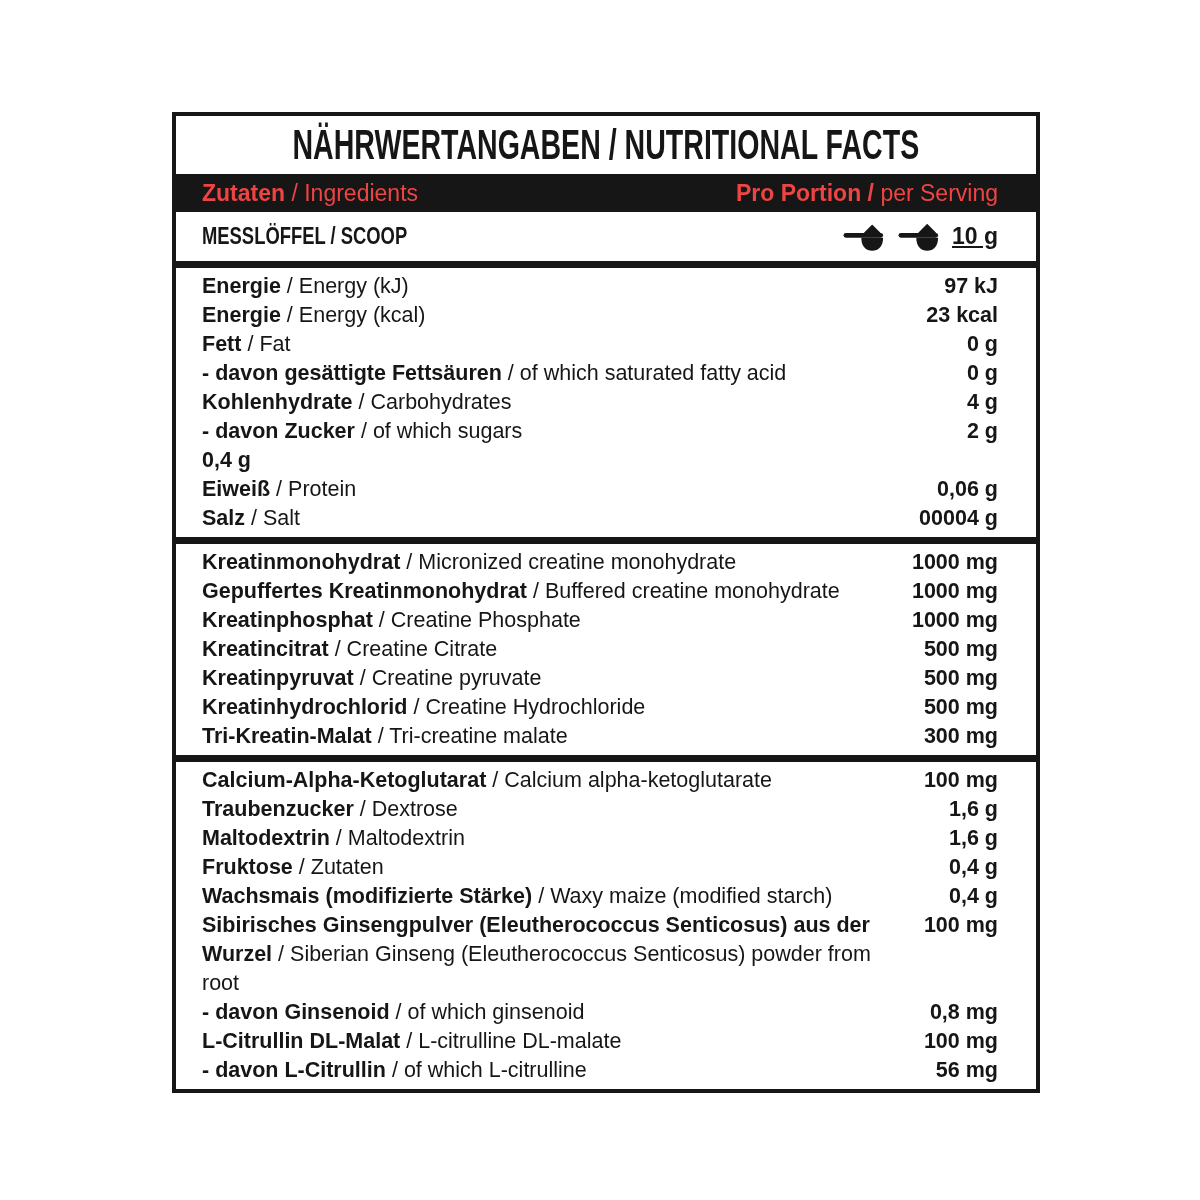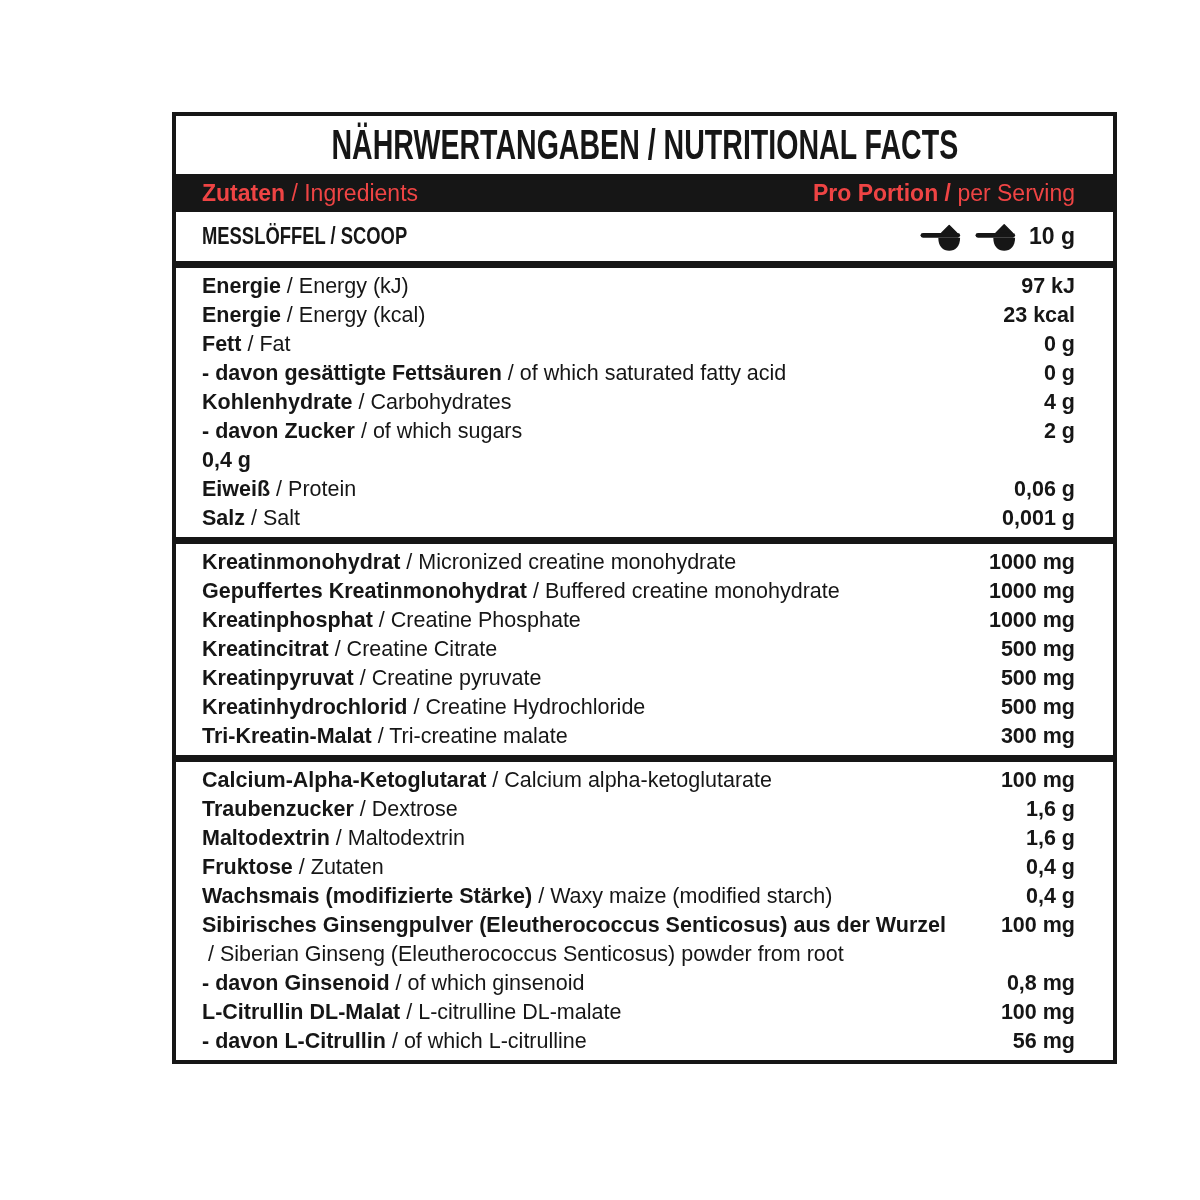--- a/index.html
+++ b/index.html
@@ -4,21 +4,21 @@
 <style>
   html,body{margin:0;padding:0;}
   body{
     width:1200px;height:1200px;position:relative;
     background:#ffffff;
     font-family:"Liberation Sans","DejaVu Sans",sans-serif;
     color:#161616;
     overflow:hidden;
   }
   .label-box{
-    position:absolute;left:172px;top:112px;width:945px;
+    position:absolute;left:172px;top:112px;width:868px;
     border:4px solid #161616;background:#ffffff;box-sizing:border-box;
   }
   .title-row{
     height:58px;display:flex;align-items:center;justify-content:center;
   }
   .title-text{
     font-weight:bold;font-size:42px;letter-spacing:0px;white-space:nowrap;
     display:inline-block;transform:scaleX(0.68);transform-origin:center center;
   }
   .header-bar{
@@ -31,21 +31,21 @@
   .sep-sp{white-space:pre;}
   .scoop-row{
     height:49px;display:flex;align-items:center;justify-content:space-between;
     padding:0 38px 0 26px;
     gap:16px;
   }
   .scoop-label{
     font-weight:bold;font-size:23px;display:inline-block;
     transform:scaleX(0.8);transform-origin:left center;white-space:nowrap;
   }
-  .scoop-right{display:flex;align-items:center;}
+  .scoop-right{display:flex;align-items:center;text-decoration:underline;}
   .scoop-right svg{display:block;margin-left:9px;}
   .scoop-value{font-weight:bold;font-size:23px;margin-left:10px;}
   .divider{height:7px;background:#161616;}
   .section{padding:4px 0 4px 0;}
   .row{
     display:flex;align-items:flex-start;
     padding:0 38px 0 26px;min-height:29px;line-height:29px;font-size:21.5px;
   }
   .row-label{flex:1 1 auto;padding-right:12px;}
   .row-label .de{font-weight:bold;}
@@ -113,21 +113,21 @@
         </div>
         <div class="row">
           <span class="row-value">0,4 g</span>
         </div>
         <div class="row">
           <span class="row-label"><span class="de">Eiweiß</span><span class="sep"> </span><span class="sep">/</span><span class="sep"> </span><span class="en">Protein</span></span>
           <span class="row-value">0,06 g</span>
         </div>
         <div class="row">
           <span class="row-label"><span class="de">Salz</span><span class="sep"> </span><span class="sep">/</span><span class="sep"> </span><span class="en">Salt</span></span>
-          <span class="row-value">0,001 g</span>
+          <span class="row-value">00004 g</span>
         </div>
       </div>
       <div class="divider"></div>
       <div class="section">
         <div class="row">
           <span class="row-label"><span class="de">Kreatinmonohydrat</span><span class="sep"> </span><span class="sep">/</span><span class="sep"> </span><span class="en">Micronized creatine monohydrate</span></span>
           <span class="row-value">1000 mg</span>
         </div>
         <div class="row">
           <span class="row-label"><span class="de">Gepuffertes Kreatinmonohydrat</span><span class="sep"> </span><span class="sep">/</span><span class="sep"> </span><span class="en">Buffered creatine monohydrate</span></span>

